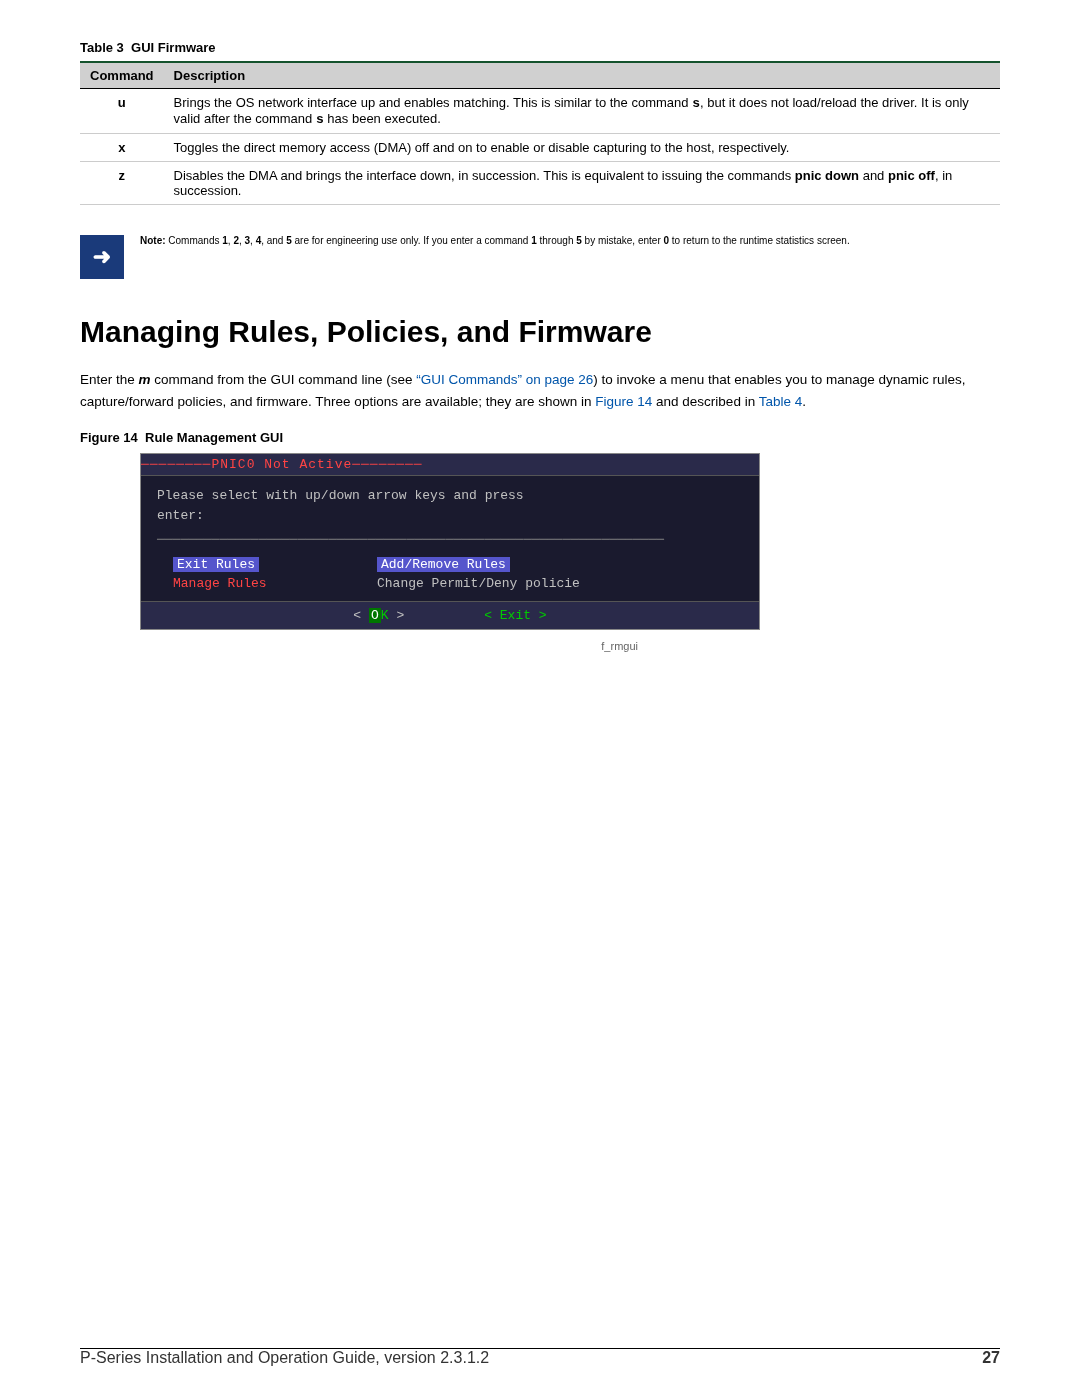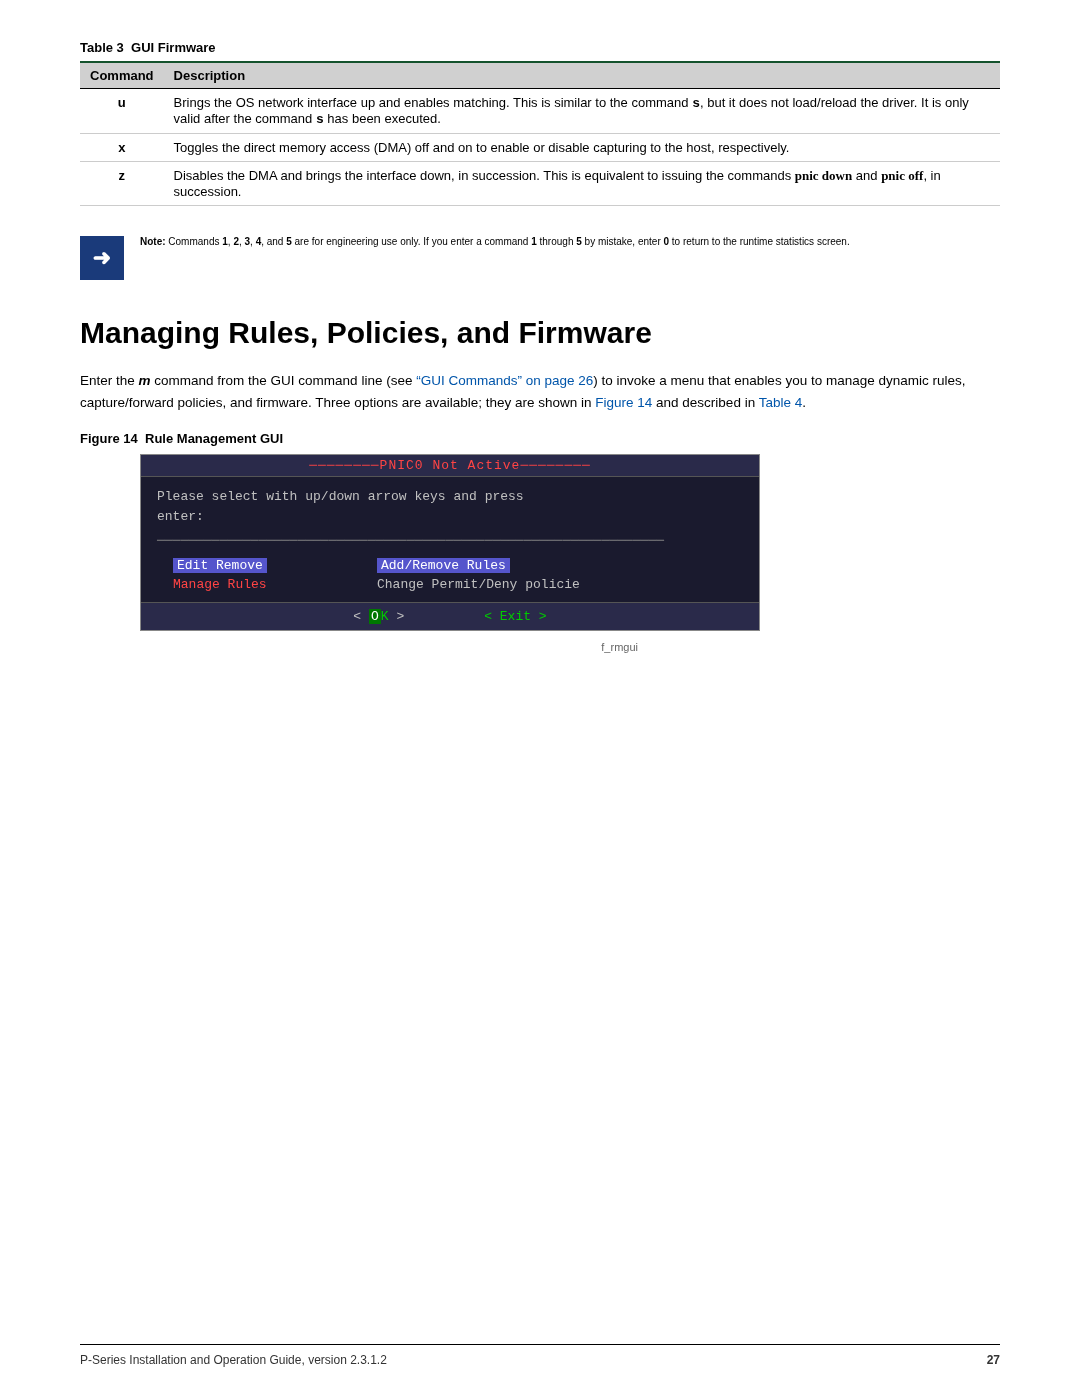--- a/index.html
+++ b/index.html
@@ -54,21 +54,21 @@
       width: 60px;
       text-align: center;
     }
 
     .gui-table td code, .gui-table td .bold-code {
       font-family: 'Courier New', monospace;
       font-weight: bold;
     }
 
     .pnic-bold {
-      font-family: Liberation Serif, serif;
+      font-family: Liberation Sans, sans-serif;
       font-weight: bold;
     }
 
     
     .note-box {
       display: flex;
       flex-direction: row;
       align-items: flex-start;
       margin: 28px 0 36px 0;
       border: none;
@@ -141,21 +141,20 @@
       width: 620px;
       margin-left: 60px;
       font-family: 'Courier New', monospace;
       font-size: 13px;
       overflow: hidden;
     }
 
     .terminal-title-bar {
       background: #2a2a4a;
       border-bottom: 1px solid #555;
-      text-align: center;
       padding: 3px 0;
       color: #ff4444;
       font-family: 'Courier New', monospace;
       font-size: 13px;
       letter-spacing: 1px;
     }
 
     .terminal-title-bar .title-not {
       color: #ff4444;
     }
@@ -232,22 +231,22 @@
     .page-footer {
       position: absolute;
       bottom: 30px;
       left: 80px;
       right: 80px;
       display: flex;
       flex-direction: row;
       justify-content: space-between;
       align-items: center;
       border-top: 1px solid #000;
-      padding-top: 8px;
-      font-size: 12px;
+      padding-top: 0;
+      font-size: 16px;
       color: #333;
     }
 
     .footer-left {}
     .footer-right { font-weight: bold; }
 
     
     .small-label {
       font-size: 11px;
       color: #666;
@@ -323,21 +322,21 @@
     </div>
 
     <div class="terminal-body">
       <div class="terminal-line">Please select with up/down arrow keys and press</div>
       <div class="terminal-line">enter:</div>
 
       <div class="terminal-line" style="color:#888; margin: 4px 0 6px 0;">─────────────────────────────────────────────────────────────────</div>
 
       <div class="menu-row">
         <span style="width: 220px; display: inline-block; padding-left:16px;">
-          <span class="menu-item-highlight-blue">Edit Remove</span>
+          <span class="menu-item-highlight-blue">Exit Rules</span>
         </span>
         <span class="menu-item-highlight-blue">Add/Remove Rules</span>
       </div>
 
       <div class="menu-row" style="margin-top: 4px;">
         <span style="width: 220px; display: inline-block; padding-left:16px;">
           <span class="menu-item-red">Manage Rules</span>
         </span>
         <span class="menu-item-normal">Change Permit/Deny policie</span>
       </div>

